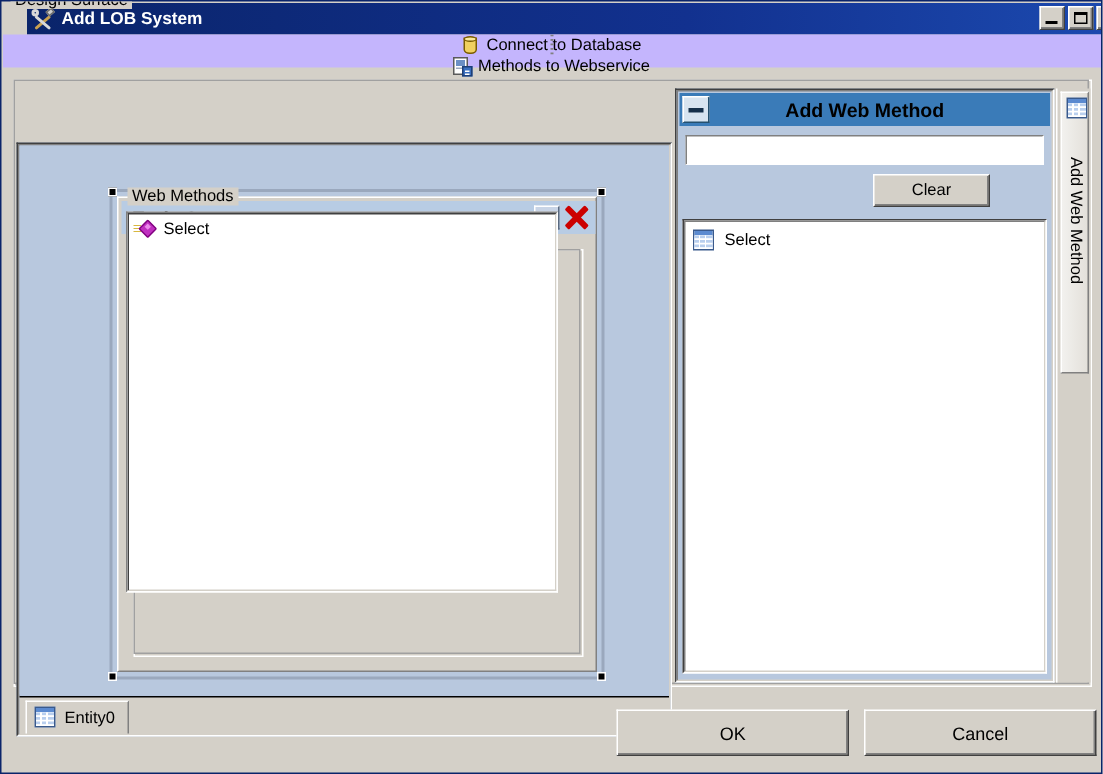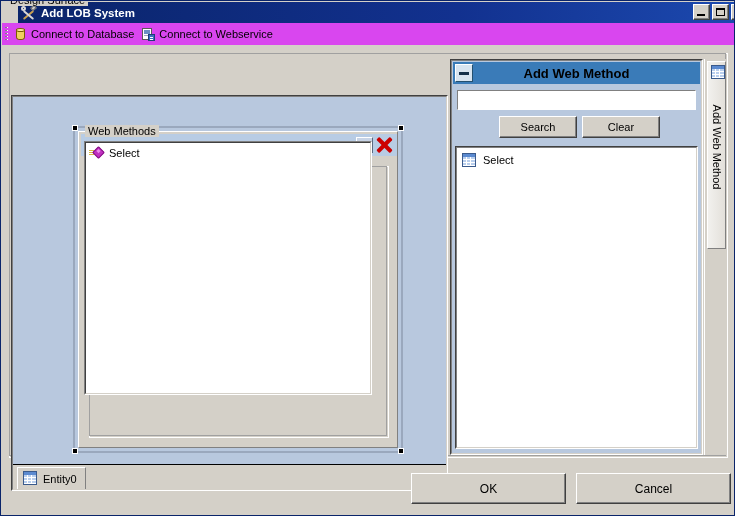--- a/index.html
+++ b/index.html
@@ -87,24 +87,25 @@
     border: 1px solid #000;
     border-top-width: 2px;
     box-sizing: border-box;
   }
 
   
   #toolbar {
     position: absolute;
     left: 1px; top: 22px;
     width: 733px; height: 22px;
-    background: #d946ef;
-    display: flex;
-    align-items: center;
-    box-sizing: border-box;
+    background: #c4b5fd;
+    display: flex;
+    align-items: center;
+    box-sizing: border-box;
+    flex-direction: column;
   }
   .grip {
     width: 3px; height: 14px;
     margin-left: 3px; margin-right: 3px;
     background-image:
       linear-gradient(to bottom, #ffffff 0 1px, transparent 1px 3px);
     background-size: 3px 3px;
     position: relative;
   }
   .grip::before {
@@ -639,21 +640,21 @@
           <span class="top"></span>
       </span>
       <span class="lbl">Connect to Database</span>
     </span>
 
     <span class="tbitem">
       <span class="ws-icon">
         <span class="sheet"></span>
           <span class="badge"></span>
       </span>
-      <span class="lbl">Connect to Webservice</span>
+      <span class="lbl">Methods to Webservice</span>
     </span>
   </div>
 
   <div id="design-group"></div>
   <div id="design-group-label">Design Surface</div>
 
   <div id="canvas-frame">
     <div class="inner-sunken"></div>
 
     <div id="canvas-surface">
@@ -712,21 +713,20 @@
   <div id="task-pane">
     <div class="sunk"></div>
 
     <div id="pane-header">
       <span id="pane-min"></span>
       <span id="pane-title">Add Web Method</span>
     </div>
 
     <input id="search-input" type="text" placeholder="" style="">
 
-    <button id="btn-search" class="pane-btn">Search</button>
     <button id="btn-clear" class="pane-btn">Clear</button>
 
     <div id="result-list">
       <div class="sunk2"></div>
       <div class="res-row">
         <span class="grid-icon">
           <span class="fr"></span>
             <span class="hdr"></span>
             <span class="cells"></span>
         </span>

